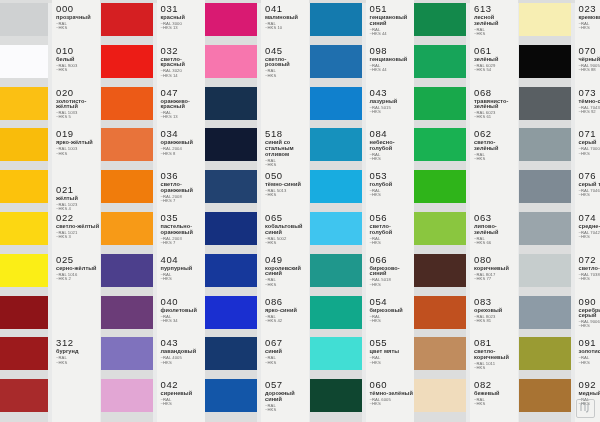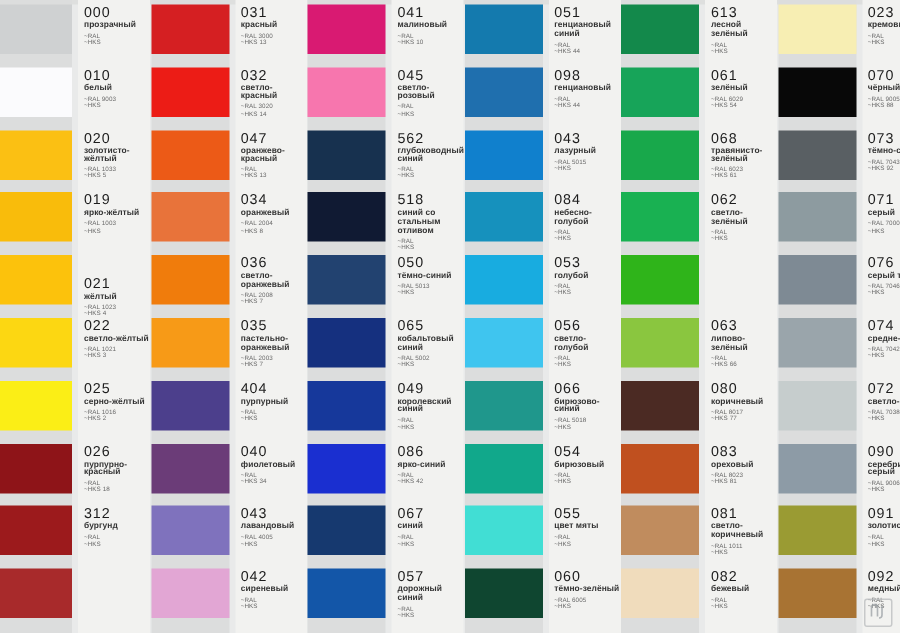--- a/index.html
+++ b/index.html
@@ -168,26 +168,20 @@
             <div class="lbl-name">светло-жёлтый</div>
             <div class="lbl-ref">~RAL 1021</div>
             <div class="lbl-ref">~HKS 3</div>
           </div>
           <div class="label" style="top: 254.8px;">
             <div class="lbl-code">025</div>
             <div class="lbl-name">серно-жёлтый</div>
             <div class="lbl-ref">~RAL 1016</div>
             <div class="lbl-ref">~HKS 2</div>
           </div>
-          <div class="label" style="top: 296.6px;">
-            <div class="lbl-code">026</div>
-            <div class="lbl-name">пурпурно-красный</div>
-            <div class="lbl-ref">~RAL</div>
-            <div class="lbl-ref">~HKS 18</div>
-          </div>
           <div class="label" style="top: 338.4px;">
             <div class="lbl-code">312</div>
             <div class="lbl-name">бургунд</div>
             <div class="lbl-ref">~RAL</div>
             <div class="lbl-ref">~HKS</div>
           </div>
         </div>
       </div>
       <div class="col" style="left: 100.5px; width: 104.5px;">
         <div class="col-swatches" style="width: 52px;">
@@ -284,26 +278,20 @@
             <div class="lbl-name">малиновый</div>
             <div class="lbl-ref">~RAL</div>
             <div class="lbl-ref">~HKS 10</div>
           </div>
           <div class="label" style="top: 45.8px;">
             <div class="lbl-code">045</div>
             <div class="lbl-name">светло-розовый</div>
             <div class="lbl-ref">~RAL</div>
             <div class="lbl-ref">~HKS</div>
           </div>
-          <div class="label" style="top: 87.6px;">
-            <div class="lbl-code">562</div>
-            <div class="lbl-name">глубоководный синий</div>
-            <div class="lbl-ref">~RAL</div>
-            <div class="lbl-ref">~HKS</div>
-          </div>
           <div class="label" style="top: 129.4px;">
             <div class="lbl-code">518</div>
             <div class="lbl-name">синий со стальным отливом</div>
             <div class="lbl-ref">~RAL</div>
             <div class="lbl-ref">~HKS</div>
           </div>
           <div class="label" style="top: 171.2px;">
             <div class="lbl-code">050</div>
             <div class="lbl-name">тёмно-синий</div>
             <div class="lbl-ref">~RAL 5013</div>

